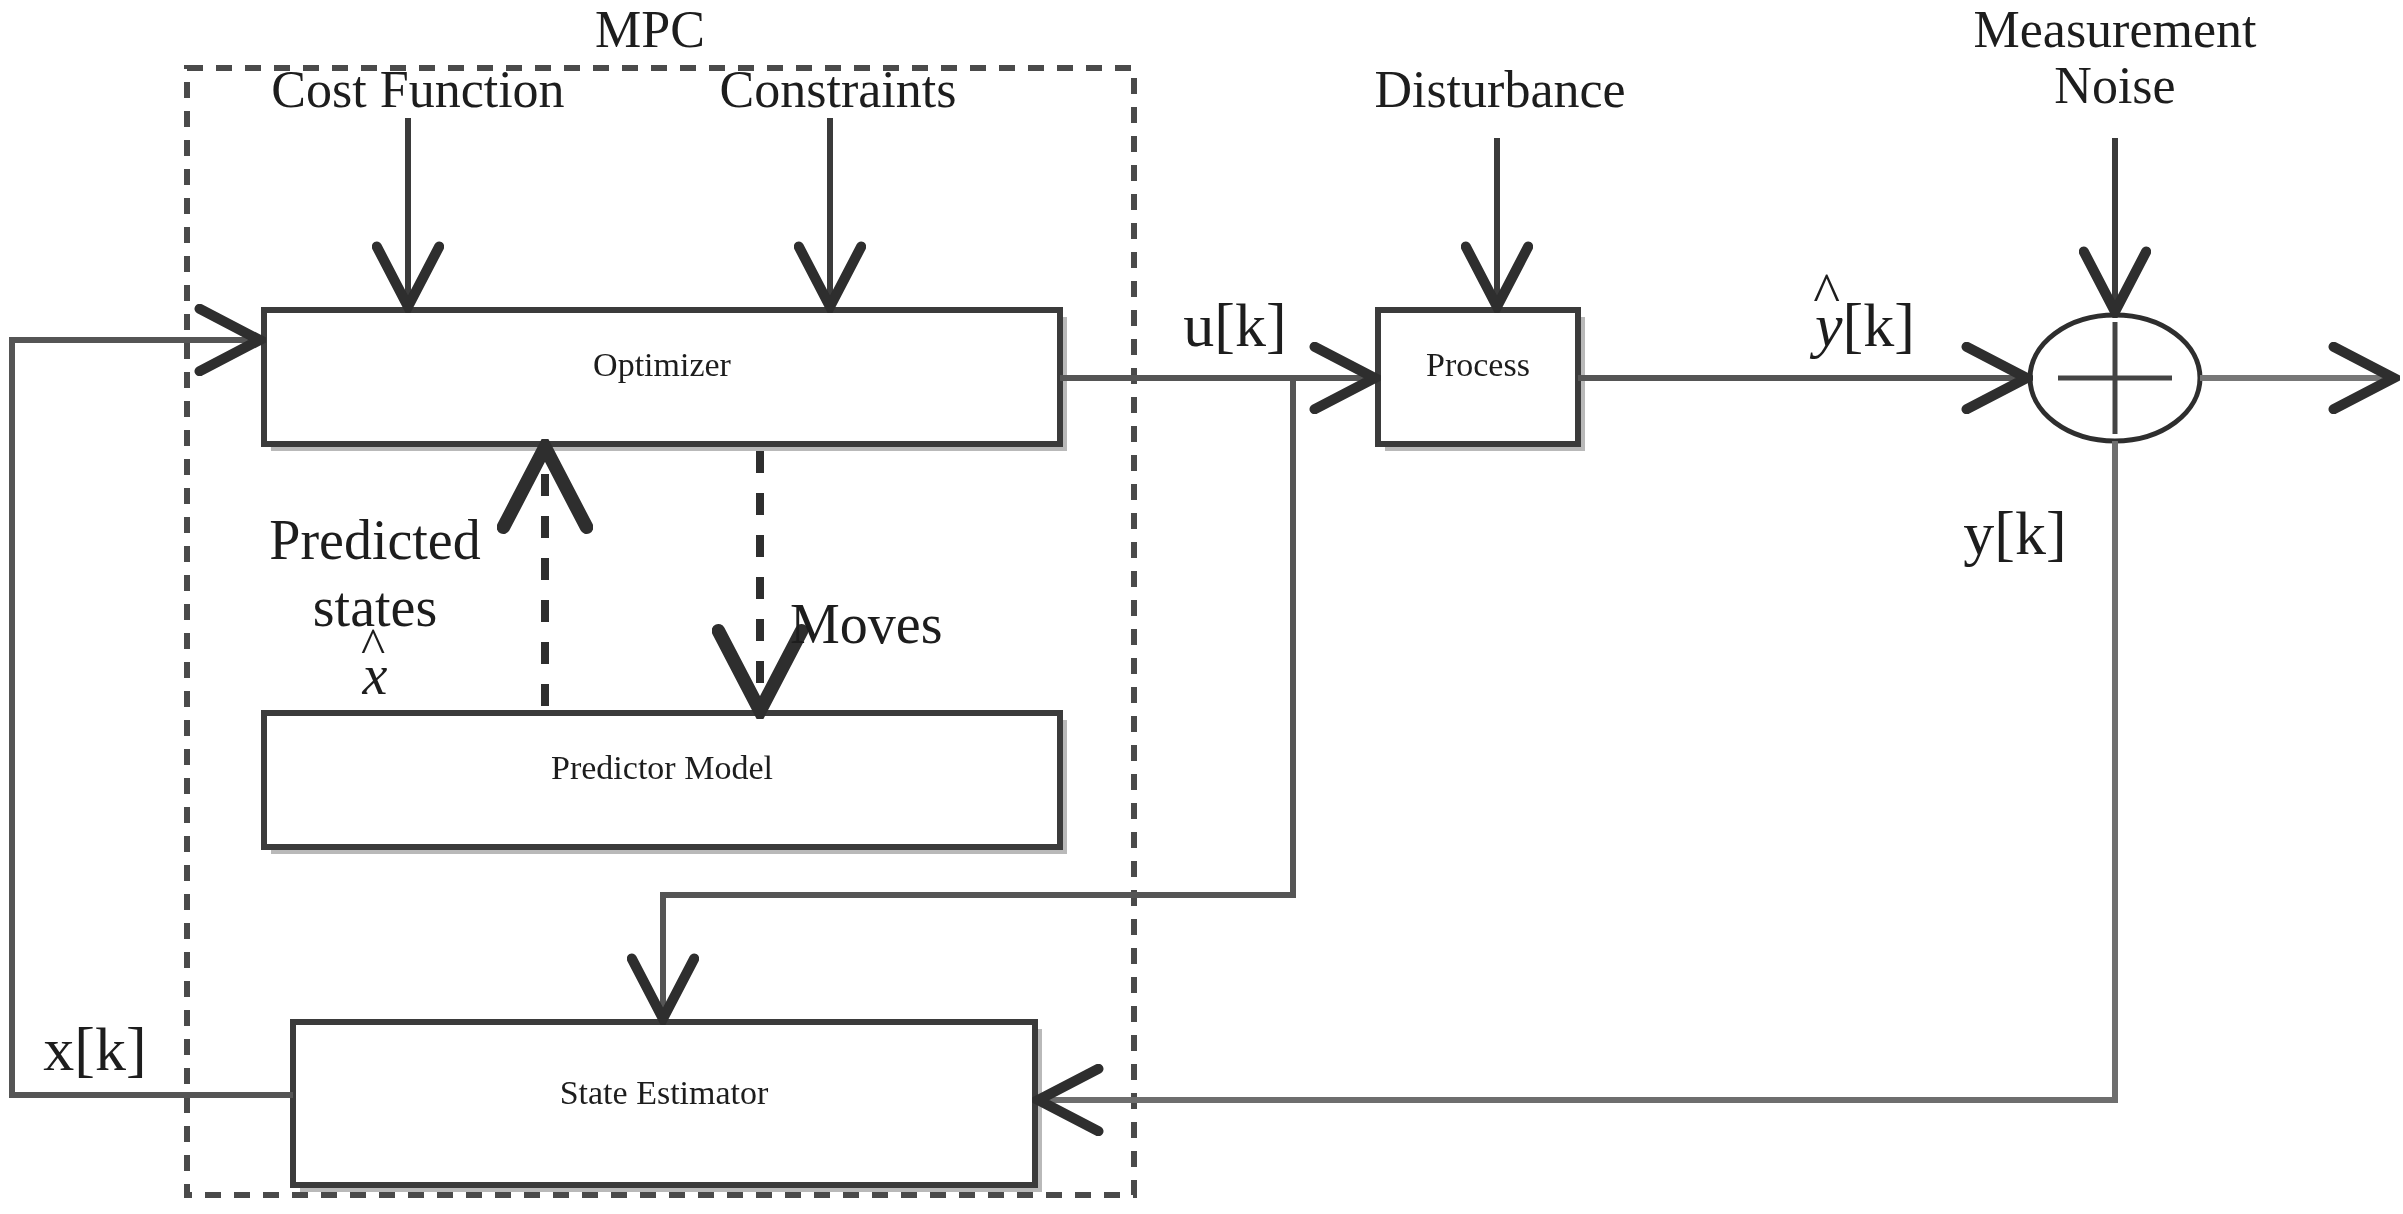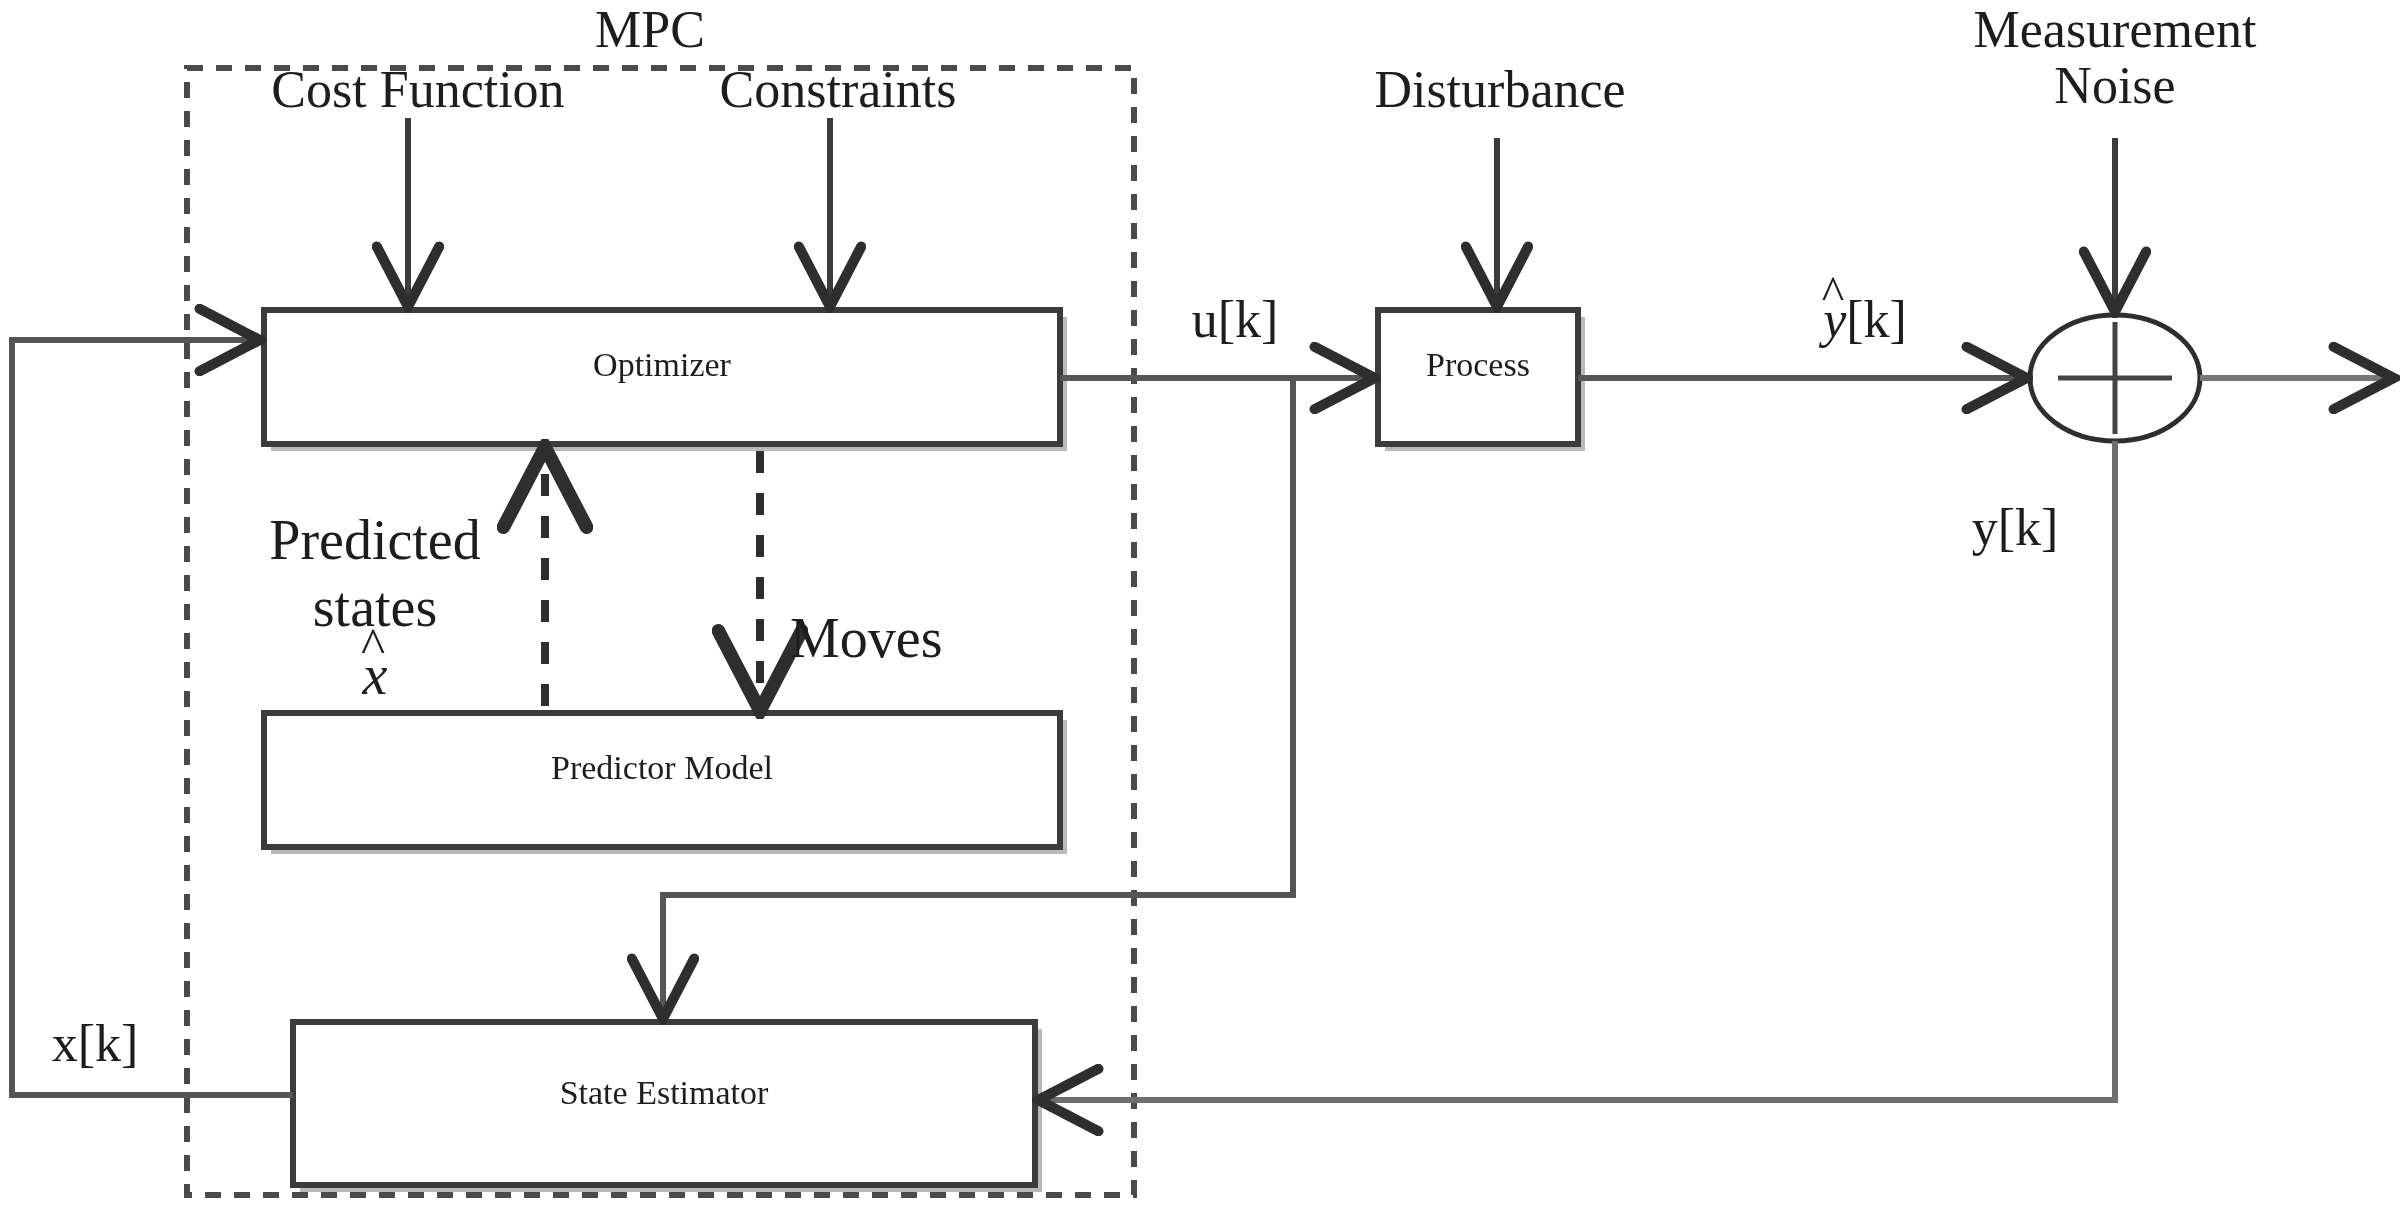--- a/index.html
+++ b/index.html
@@ -31,21 +31,21 @@
     font-family: "Liberation Serif", "DejaVu Serif", serif;
   }
   .blocklabel {
     font-size: 34px;
     text-align: center;
   }
   .toplabel {
     font-size: 52px;
   }
   .signal {
-    font-size: 52px;
+    font-size: 62px;
   }
   .smalllabel {
     font-size: 56px;
   }
   .italicvar {
     font-style: italic;
   }
   .hat {
     position: relative;
     display: inline-block;
@@ -134,21 +134,21 @@
 
   <div class="lbl blocklabel" style="left:1378px; top:347px; width:200px;">Process</div>
 
   <div class="lbl smalllabel" style="left:215px; top:510px; width:320px;">Predicted</div>
 
   <div class="lbl smalllabel" style="left:215px; top:577px; width:320px;">states</div>
 
   <div class="lbl smalllabel" style="left:215px; top:645px; width:320px;"><span class="hat italicvar">x</span></div>
 
 
-  <div class="lbl smalllabel" style="left:790px; top:594px; width:270px; text-align:left;margin-top:14px;">Moves</div>
+  <div class="lbl smalllabel" style="left:790px; top:594px; width:270px; text-align:left;">Moves</div>
 
   <div class="lbl signal" style="left:1140px; top:292px; width:190px;">u[k]</div>
 
   <div class="lbl signal" style="left:1760px; top:292px; width:210px;"><span class="hat italicvar">y</span><span>[k]</span></div>
 
   <div class="lbl signal" style="left:1930px; top:500px; width:170px;">y[k]</div>
 
   <div class="lbl signal" style="left:10px; top:1016px; width:170px;">x[k]</div>
 
 </div>

